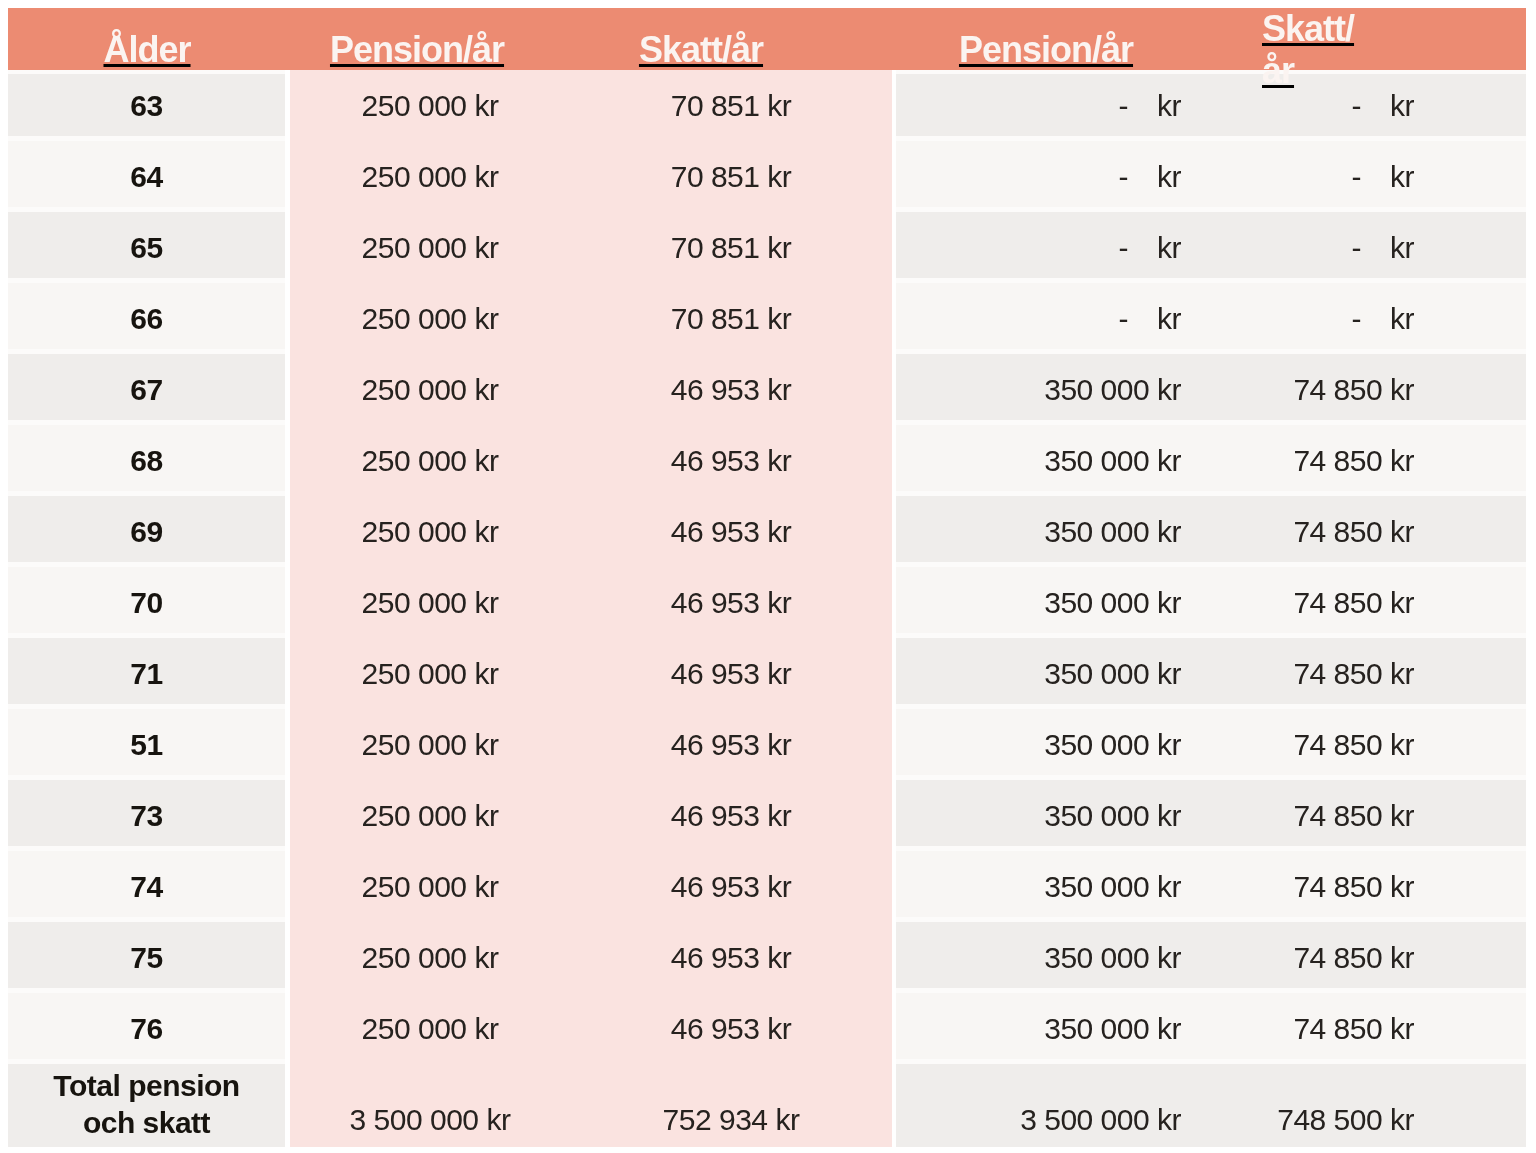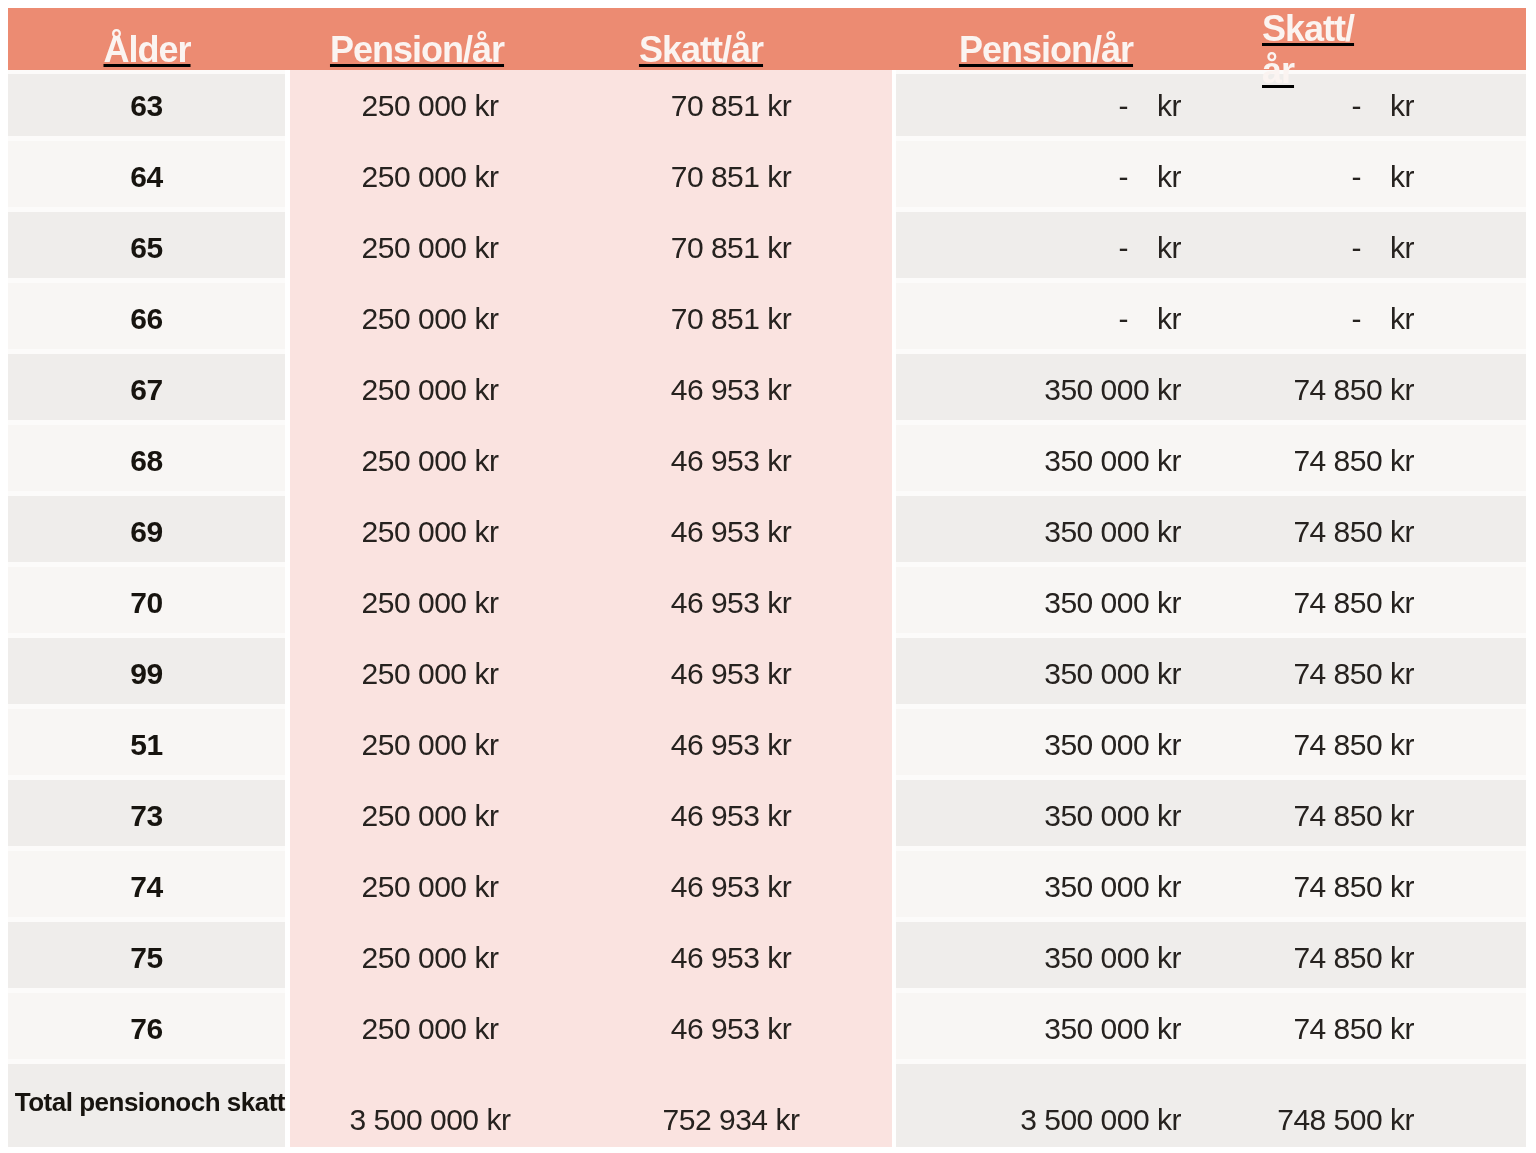--- a/index.html
+++ b/index.html
@@ -46,22 +46,22 @@
   .band { box-shadow: inset 0 -5px 0 var(--gap); }
   .row.dark  .band { background:var(--band-dark); }
   .row.light .band { background:var(--band-light); }
   .row:first-child .band { box-shadow: inset 0 4px 0 var(--gap), inset 0 -5px 0 var(--gap); }
 
   
   .total-row { height:83px; }
   .total-row .cell { align-items:flex-end; padding-bottom:10px; font-weight:normal; }
   .total-row .band { background:var(--band-dark); box-shadow:none; }
   .total-label {
-    display:flex; flex-direction:row; justify-content:flex-end; align-items:center;
-    text-align:center; font-weight:bold; font-size:26px; letter-spacing:-0.5px;
+    display:flex; flex-direction:column; justify-content:flex-end; align-items:center;
+    text-align:center; font-weight:bold; font-size:30px; letter-spacing:-0.5px;
     line-height:37px; color:var(--text-strong); padding-bottom:6px;
     background:var(--band-dark);
   }
 </style>
 </head>
 <body style="--header-bg: #EC8B72; --header-fg: #FBF4F1; --pink-bg: #FAE3E0; --band-dark: #EFEDEB; --band-light: #F8F6F4; --gap: #FCFBFA; --text: #26221F; --text-strong: #17140F;">
 
 <div class="table">
   <div class="header">
     <div class="hcell h1">Ålder</div>
@@ -141,21 +141,21 @@
       <div class="row light">
         <div class="cell c-age band">70</div>
         <div class="cell"></div>
         <div class="cell c-p1">250 000 kr</div>
         <div class="cell c-s1">46 953 kr</div>
         <div class="cell"></div>
         <div class="cell c-p2 band">350 000 kr</div>
         <div class="cell c-s2 band">74 850 kr</div>
       </div>
       <div class="row dark">
-        <div class="cell c-age band">99</div>
+        <div class="cell c-age band">71</div>
         <div class="cell"></div>
         <div class="cell c-p1">250 000 kr</div>
         <div class="cell c-s1">46 953 kr</div>
         <div class="cell"></div>
         <div class="cell c-p2 band">350 000 kr</div>
         <div class="cell c-s2 band">74 850 kr</div>
       </div>
       <div class="row light">
         <div class="cell c-age band">51</div>
         <div class="cell"></div>

